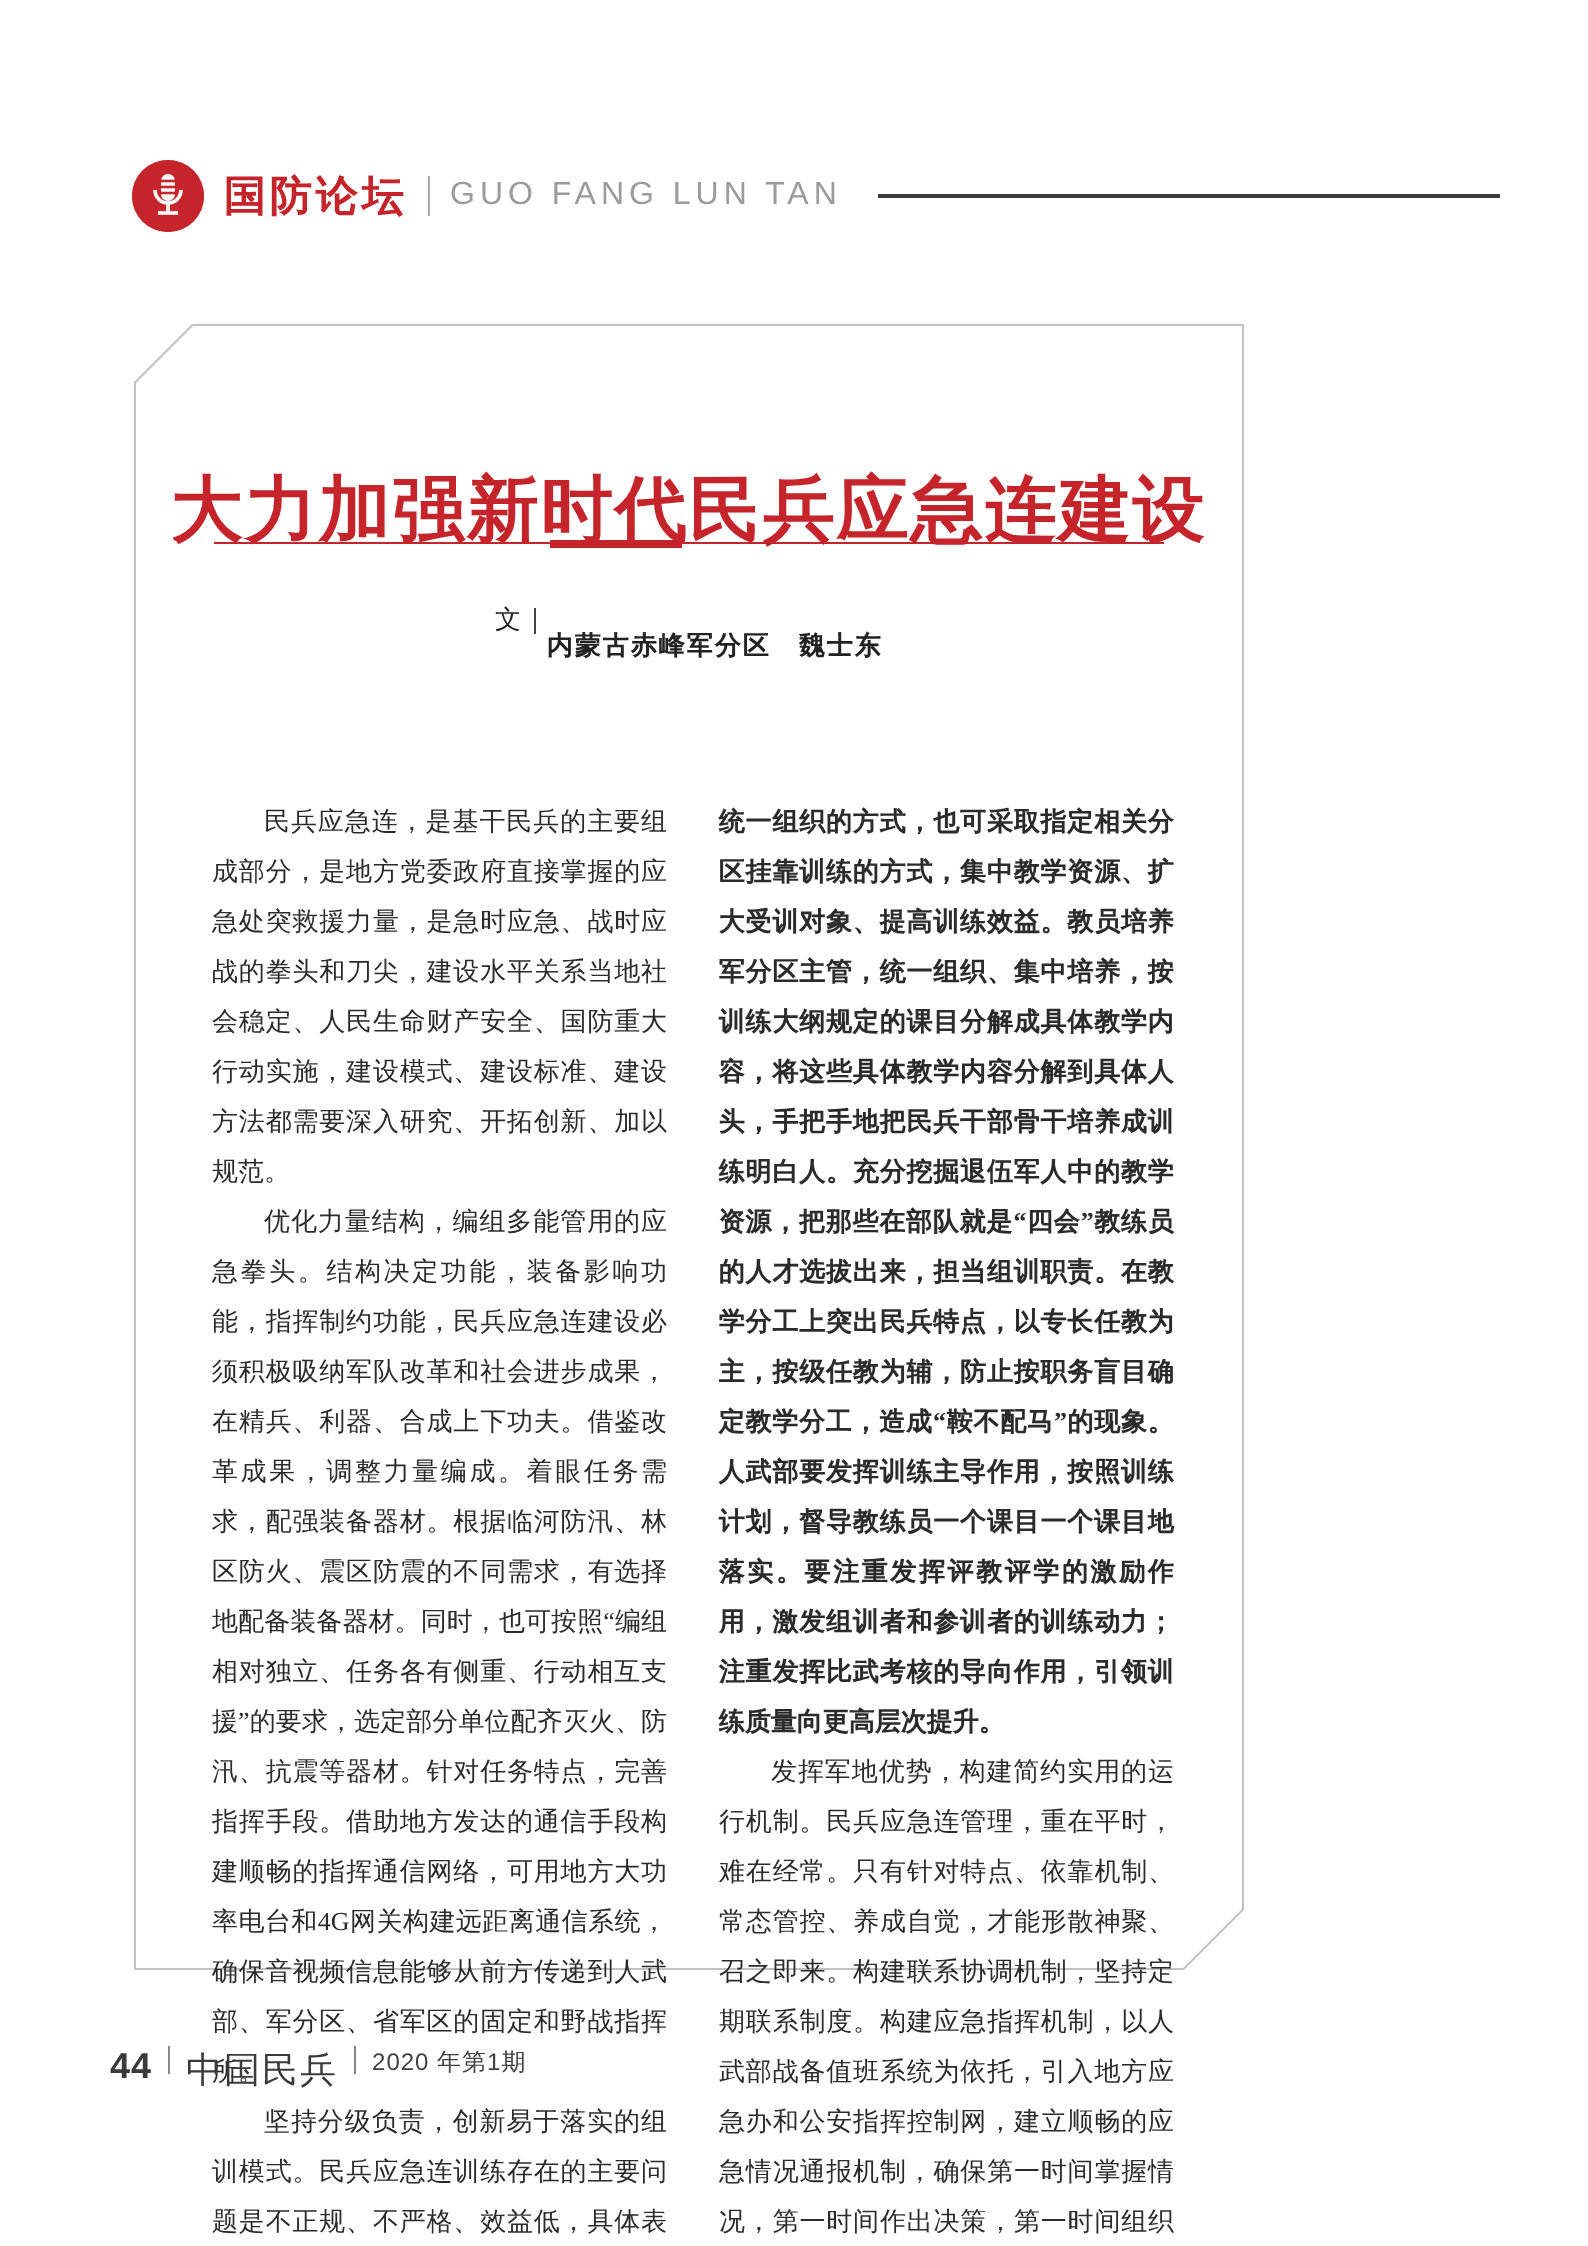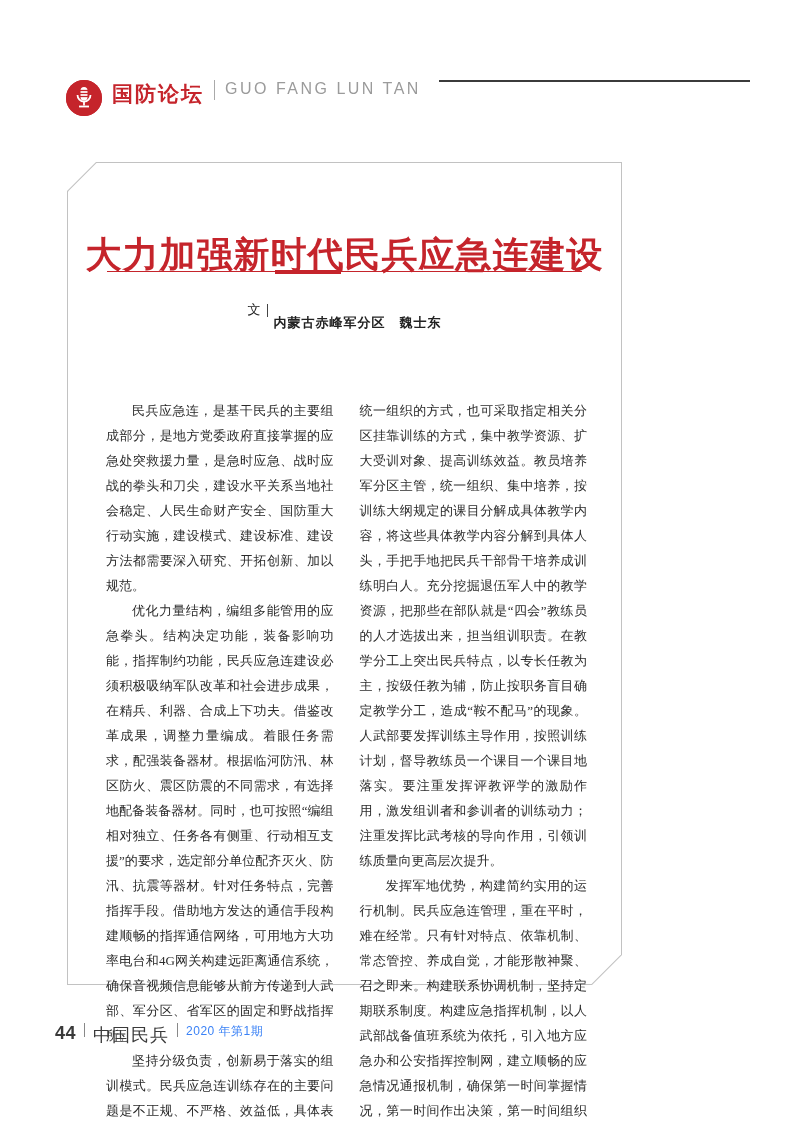--- a/index.html
+++ b/index.html
@@ -7,21 +7,21 @@
   html,body { margin:0; padding:0; }
   body {
     width:794px; height:1123px; position:relative; overflow:hidden;
     background:#ffffff;
     font-family:"Liberation Sans", sans-serif;
   }
 
   
   .header {
     position:absolute; left:66px; top:80px; right:44px;
-    display:flex; 
+    display:flex; align-items:center;
   }
   .mic-badge {
     width:36px; height:36px; border-radius:50%;
     background:var(--accent); flex:0 0 auto;
     display:flex; align-items:center; justify-content:center;
   }
   .section-title {
     margin-left:10px; color:var(--accent);
     font-size:21px; font-weight:bold; letter-spacing:2px; white-space:nowrap;
   }
@@ -74,31 +74,31 @@
     position:absolute; left:39px; right:35px; top:236px; bottom:30px;
     display:flex; gap:26px;
   }
   .col {
     flex:1 1 0; min-width:0;
     font-family:"Liberation Serif", serif;
     font-size:13px; line-height:25px; color:#2b2b2b;
     text-align:justify;
   }
   .col p { margin:0; text-indent:2em; }
-  .col p.noindent { text-indent:0; }
+  .col p.noindent { text-indent:0;font-weight:bold; }
 
   
   .footer {
     position:absolute; left:55px; top:1023px;
     display:flex; align-items:flex-start; color:#3a3a3a;
   }
   .page-num { font-size:18px; font-weight:bold; letter-spacing:0.5px; }
   .footer .divider-v { height:14px; background:#888888; margin:0 8px; width:1px; }
   .magazine { font-size:18px; letter-spacing:1px; }
-  .issue { font-size:12px; color:#3b82f6; letter-spacing:0.5px; }
+  .issue { font-size:12px; color:#404040; letter-spacing:0.5px; }
 </style>
 </head>
 <body>
 
 <div class="header">
   <div class="mic-badge">
     <svg viewBox="0 0 36 36" width="36" height="36">
       <circle cx="18" cy="18" r="18" fill="#c5242b"></circle>
       <rect x="14.5" y="7" width="7" height="13.5" rx="3.5" fill="#ffffff"></rect>
       <line x1="12.5" y1="10.5" x2="23.5" y2="10.5" stroke="#c5242b" stroke-width="1.3"></line>

